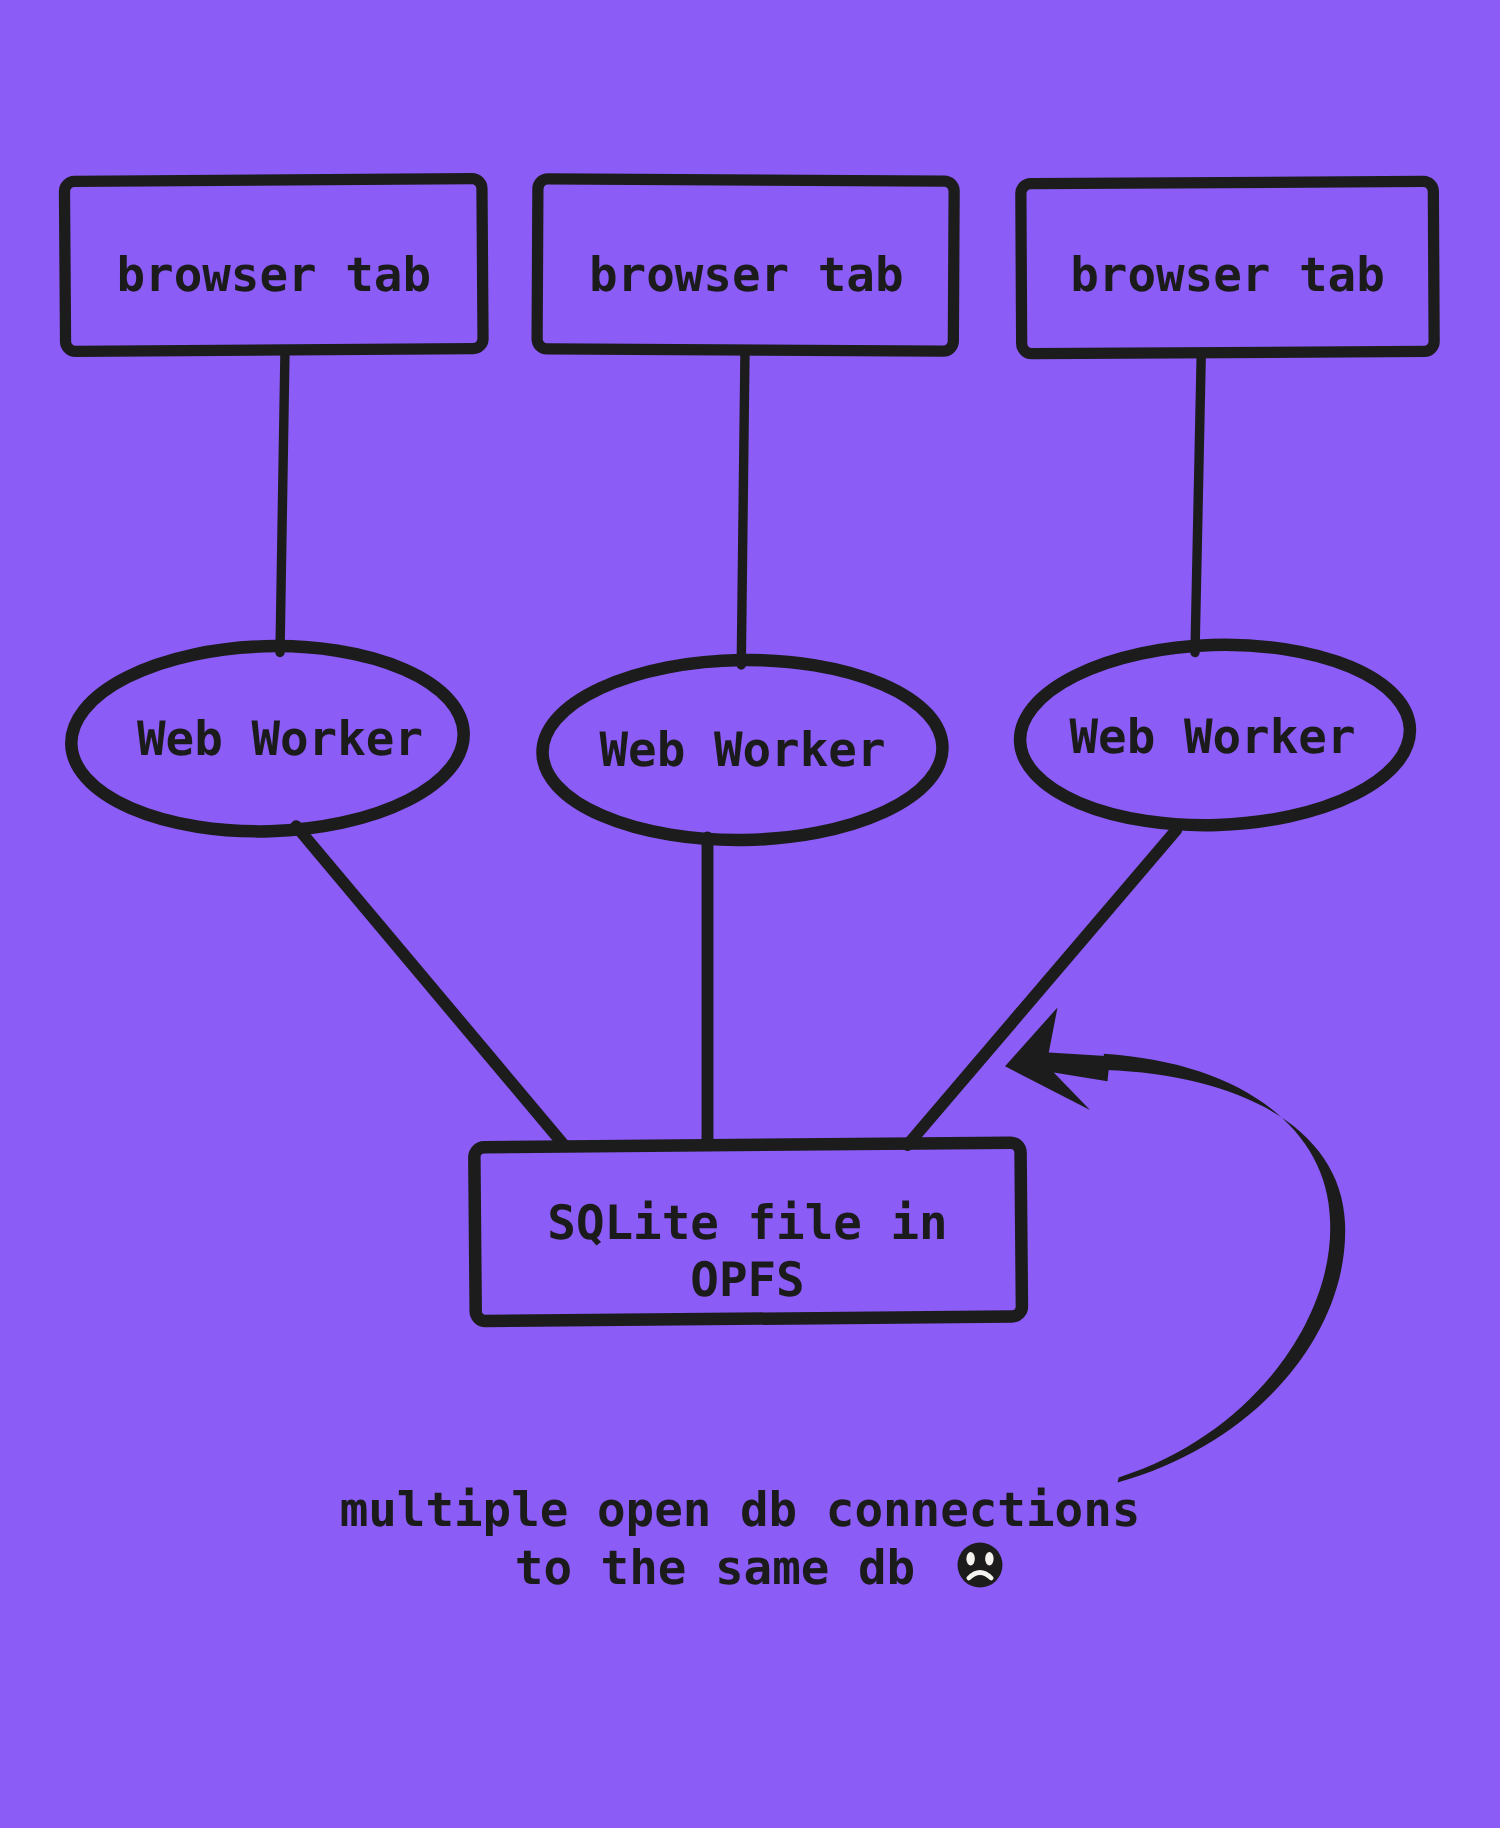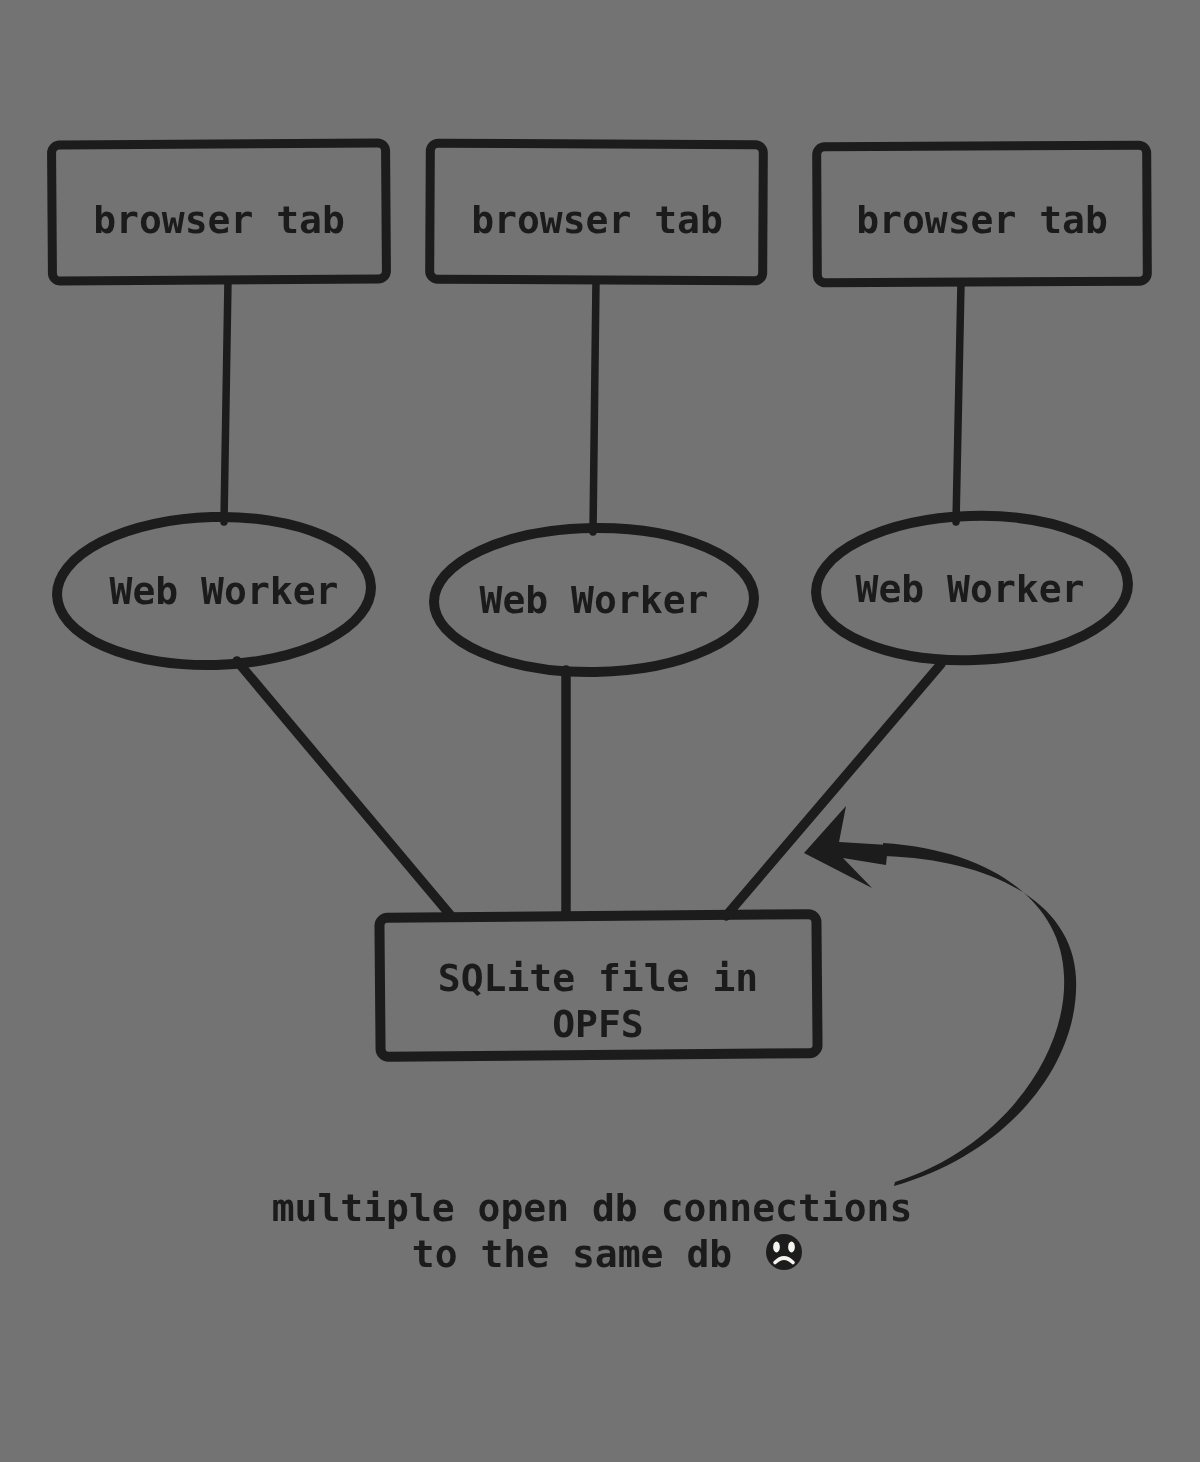--- a/index.html
+++ b/index.html
@@ -4,21 +4,21 @@
 <style>
   html, body {
     margin: 0;
     padding: 0;
     background: #f5f3ef;
   }
   .stage {
     position: relative;
     width: 1200px;
     height: 1462px;
-    background: #737373;
+    background: #8b5cf6;
     overflow: hidden;
     font-family: "DejaVu Sans Mono", monospace;
   }
   svg { display: block; }
   .sketch-rect {
     fill: none;
     stroke: #1c1c1c;
     stroke-width: 9;
     stroke-linejoin: round;
     stroke-linecap: round;

